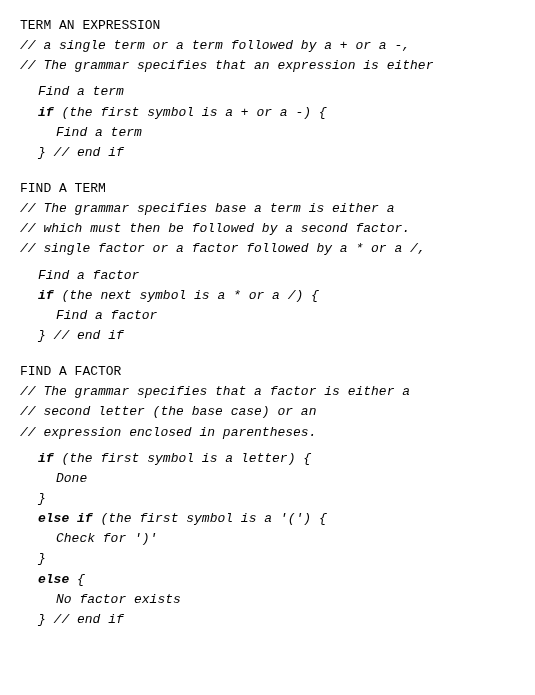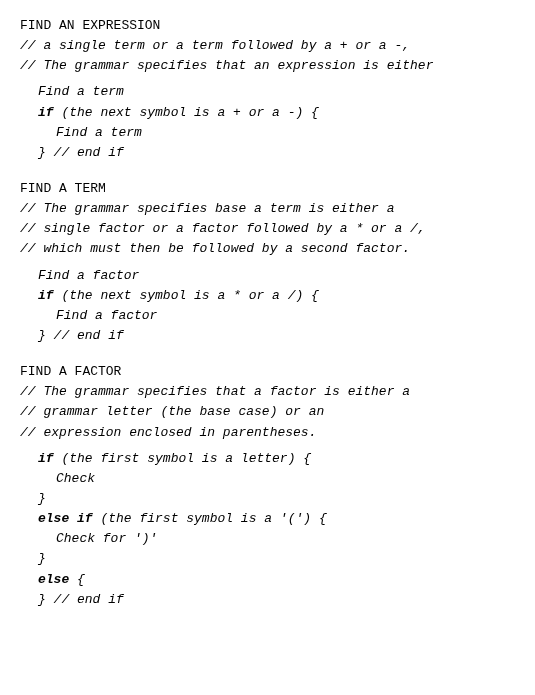--- a/index.html
+++ b/index.html
@@ -43,64 +43,65 @@
     .section {
       margin-bottom: 6px;
     }
   </style>
 </head>
 <body>
 
 <div>
 
   <div class="section">
-    <div style="font-style: normal; font-weight: normal;">FIND AN EXPRESSION</div>
+    <div style="font-style: normal; font-weight: normal;">TERM AN EXPRESSION</div>
     <div class="comment">// a single term or a term followed by a + or a -,</div>
     <div class="comment">// The grammar specifies that an expression is either</div>
     <div style="height:6px;"></div>
     <div class="indent1 normal">Find a term</div>
     <div class="indent1 normal">
-      <span class="keyword">if</span><span class="normal"> (the next symbol is a + or a -) {</span>
+      <span class="keyword">if</span><span class="normal"> (the first symbol is a + or a -) {</span>
     </div>
     <div class="indent2 normal">Find a term</div>
     <div class="indent1 normal">}  // end if</div>
   </div>
 
   <div style="height:10px;"></div>
 
   <div class="section">
     <div style="font-style: normal; font-weight: normal;">FIND A TERM</div>
     <div class="comment">// The grammar specifies base a term is either a</div>
+    <div class="comment">// which must then be followed by a second factor.</div>
     <div class="comment">// single factor or a factor followed by a * or a /,</div>
-    <div class="comment">// which must then be followed by a second factor.</div>
     <div style="height:6px;"></div>
     <div class="indent1 normal">Find a factor</div>
     <div class="indent1 normal">
       <span class="keyword">if</span><span class="normal"> (the next symbol is a * or a /) {</span>
     </div>
     <div class="indent2 normal">Find a factor</div>
     <div class="indent1 normal">}  // end if</div>
   </div>
 
   <div style="height:10px;"></div>
 
   <div class="section">
     <div style="font-style: normal; font-weight: normal;">FIND A FACTOR</div>
     <div class="comment">// The grammar specifies that a factor is either a</div>
-    <div class="comment">// grammar letter (the base case) or an</div>
+    <div class="comment">// second letter (the base case) or an</div>
     <div class="comment">// expression enclosed in parentheses.</div>
     <div style="height:6px;"></div>
     <div class="indent1 normal">
       <span class="keyword">if</span><span class="normal"> (the first symbol is a letter) {</span>
     </div>
-    <div class="indent2 normal">Check</div>
+    <div class="indent2 normal">Done</div>
     <div class="indent1 normal">}</div>
     <div class="indent1 normal">
       <span class="keyword">else</span><span class="normal"> </span><span class="keyword">if</span><span class="normal"> (the first symbol is a '(') {</span>
     </div>
     <div class="indent2 normal">Check for ')'</div>
     <div class="indent1 normal">}</div>
     <div class="indent1 normal">
       <span class="keyword">else</span><span class="normal"> {</span>
     </div>
+    <div class="indent2 normal">No factor exists</div>
     <div class="indent1 normal">}  // end if</div>
   </div>
 </div>
 
 </body></html>

